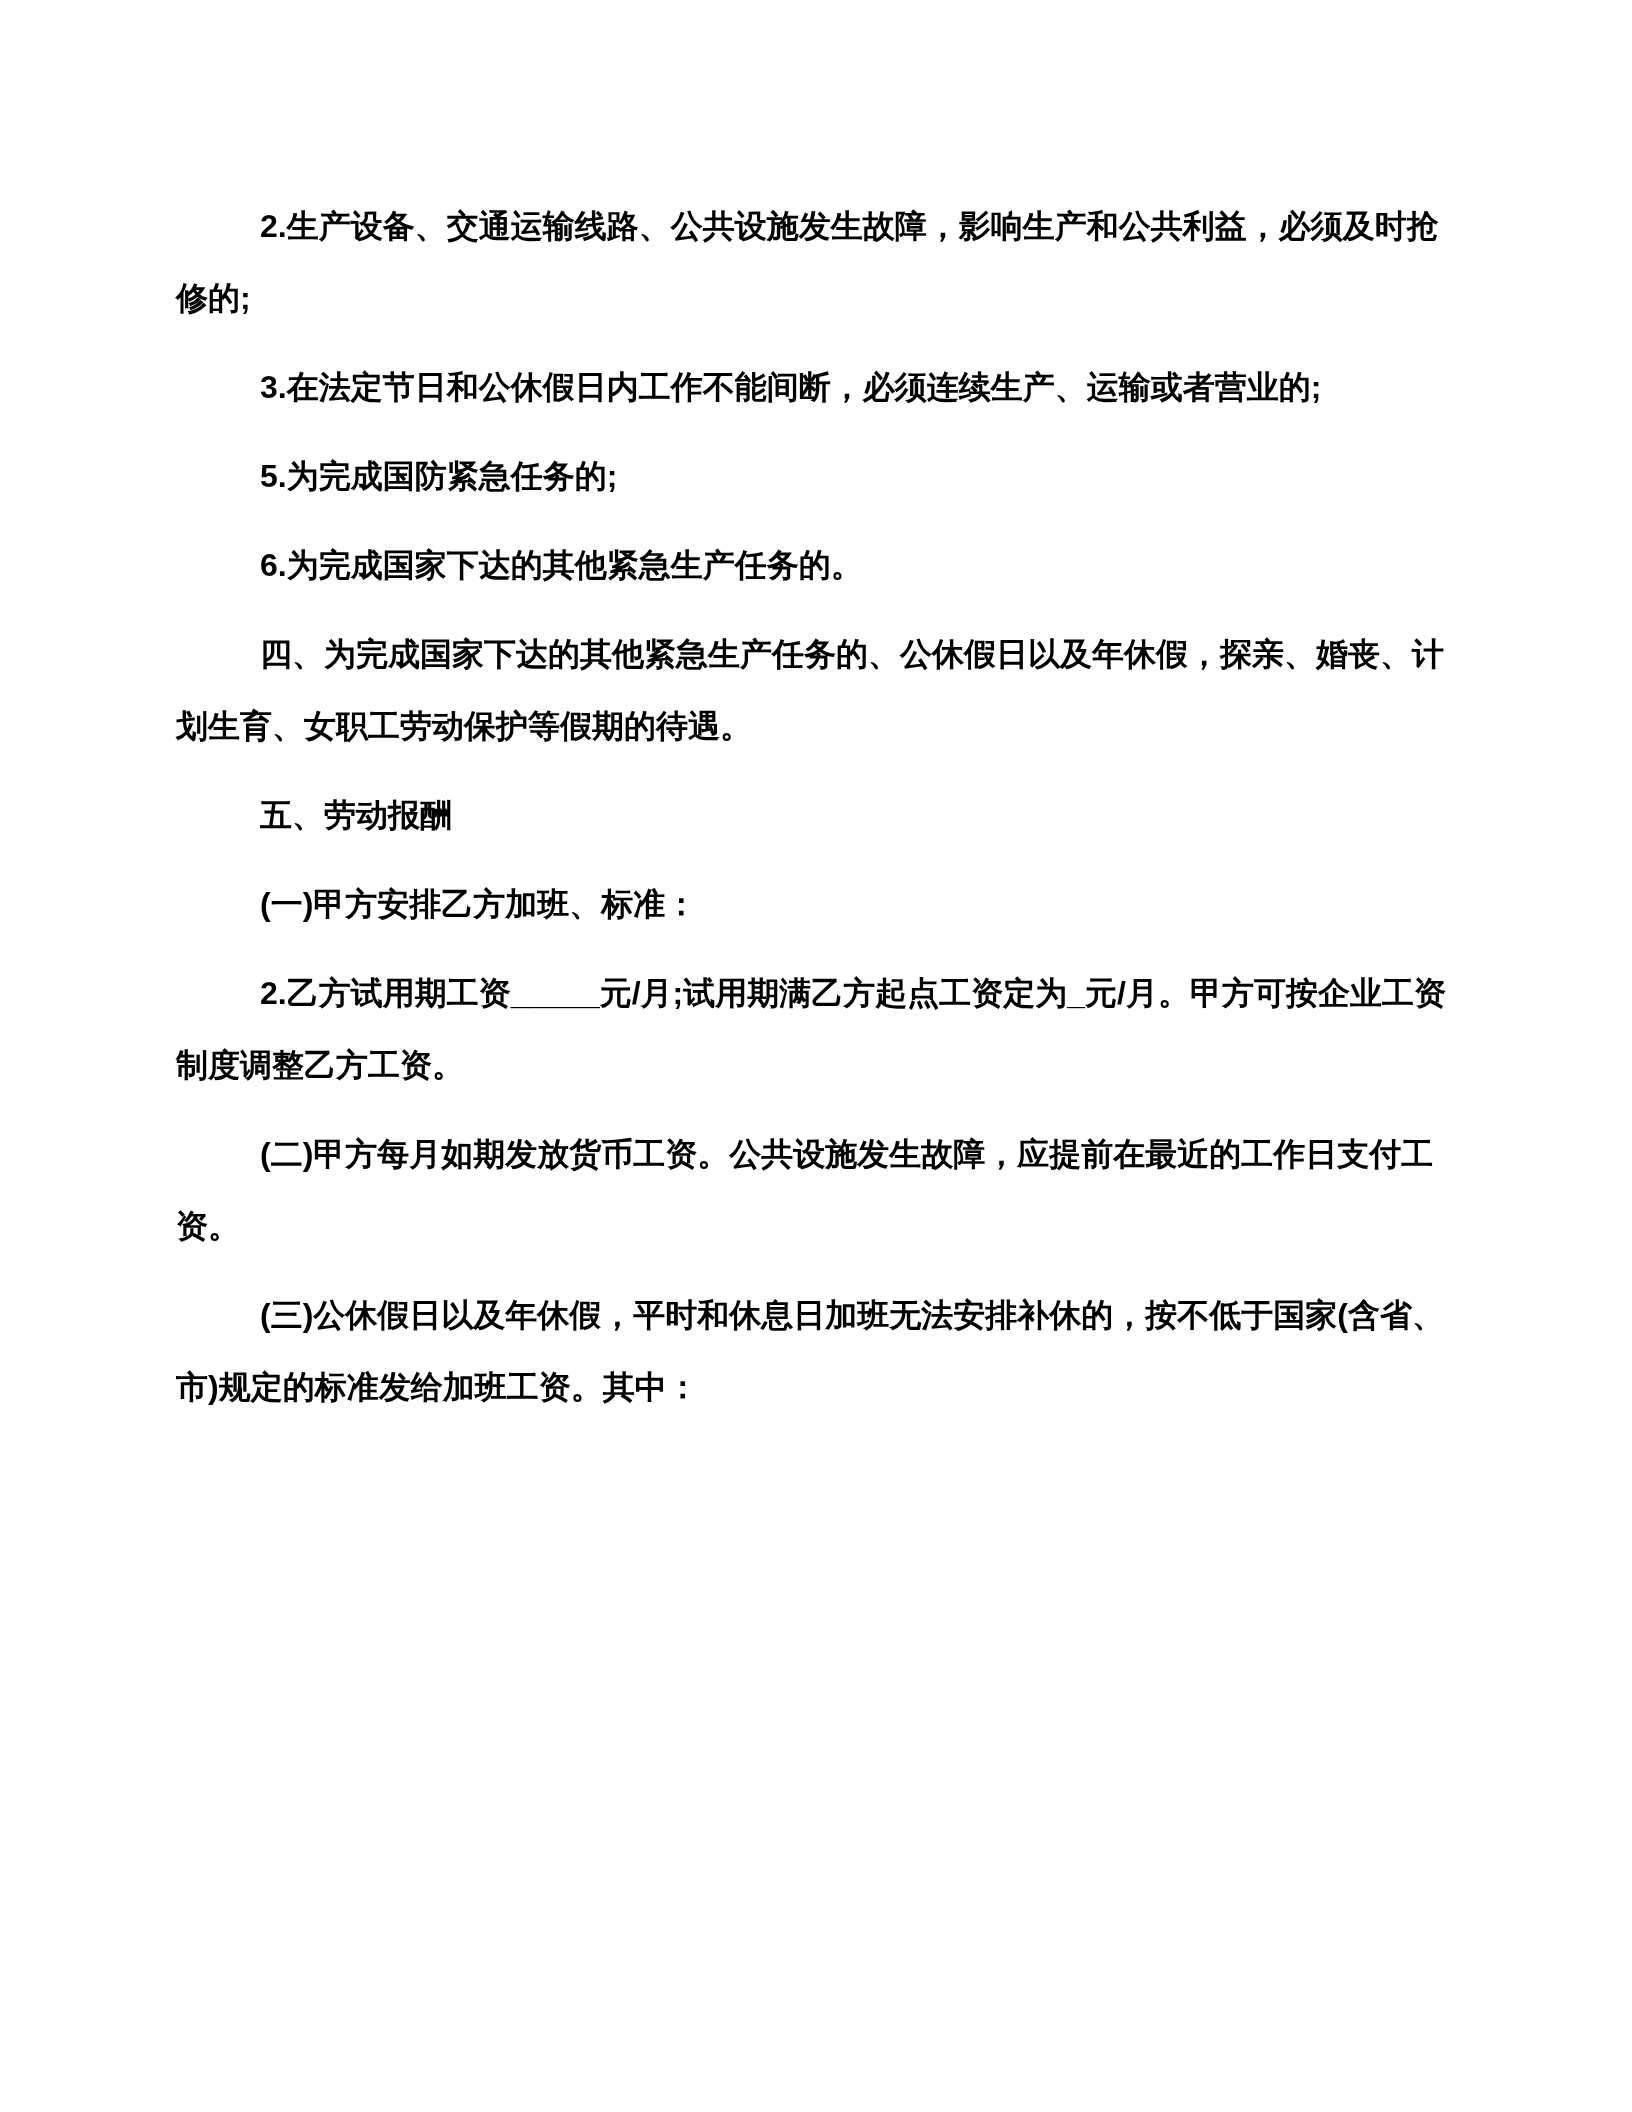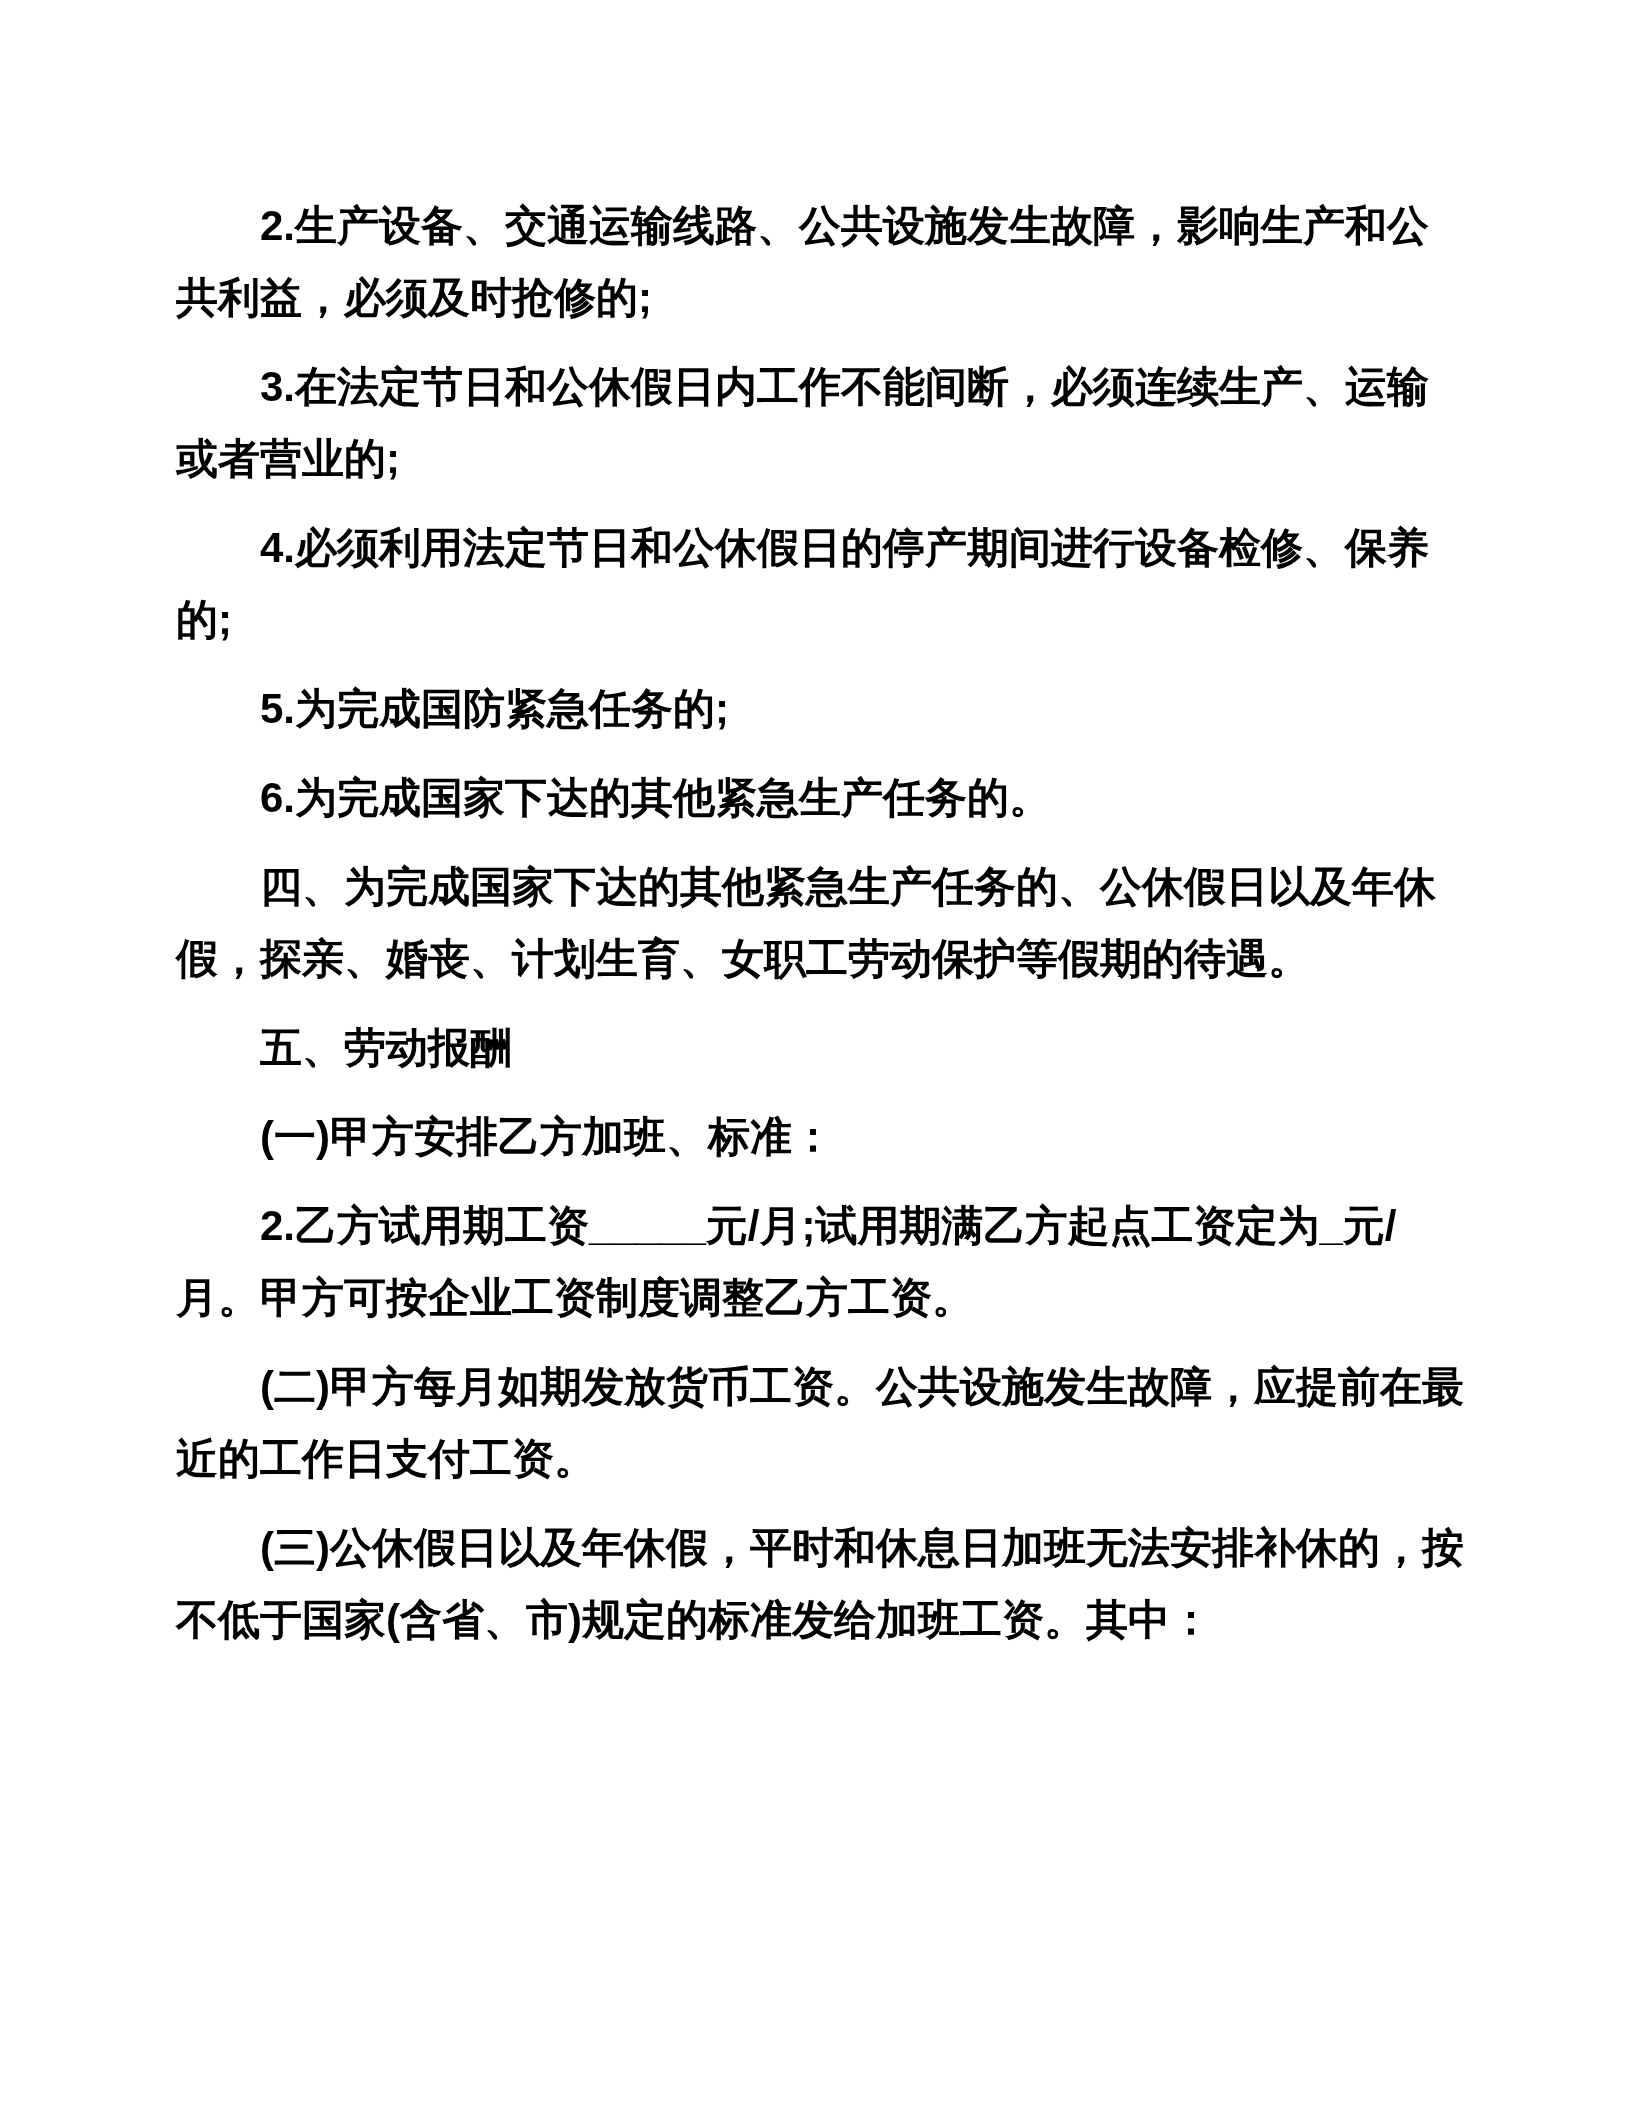--- a/index.html
+++ b/index.html
@@ -15,39 +15,38 @@
     box-sizing: border-box;
     padding: 190px 168px 0 176px;
     overflow: hidden;
     font-family: "Liberation Sans", sans-serif;
   }
   .doc-body {
     width: 1290px;
   }
   .para {
     font-family: "Liberation Sans", sans-serif;
-    font-size: 42px;
+    font-size: 32px;
     line-height: 72px;
     font-weight: 700;
     color: #000000;
     margin: 0 0 17px 0;
     text-indent: 84px;
     letter-spacing: 0px;
     word-break: break-all;
     text-align: left;
   }
 </style>
 </head>
 <body>
 
 <div class="page">
   <div class="doc-body">
     <p class="para">2.生产设备、交通运输线路、公共设施发生故障，影响生产和公共利益，必须及时抢修的;</p>
     <p class="para">3.在法定节日和公休假日内工作不能间断，必须连续生产、运输或者营业的;</p>
-    <p class="para">4.必须利用法定节日和公休假日的停产期间进行设备检修、保养的;</p>
     <p class="para">5.为完成国防紧急任务的;</p>
     <p class="para">6.为完成国家下达的其他紧急生产任务的。</p>
     <p class="para">四、为完成国家下达的其他紧急生产任务的、公休假日以及年休假，探亲、婚丧、计划生育、女职工劳动保护等假期的待遇。</p>
     <p class="para">五、劳动报酬</p>
     <p class="para">(一)甲方安排乙方加班、标准：</p>
     <p class="para">2.乙方试用期工资_____元/月;试用期满乙方起点工资定为_元/月。甲方可按企业工资制度调整乙方工资。</p>
     <p class="para">(二)甲方每月如期发放货币工资。公共设施发生故障，应提前在最近的工作日支付工资。</p>
     <p class="para">(三)公休假日以及年休假，平时和休息日加班无法安排补休的，按不低于国家(含省、市)规定的标准发给加班工资。其中：</p>
   </div>
 </div>

